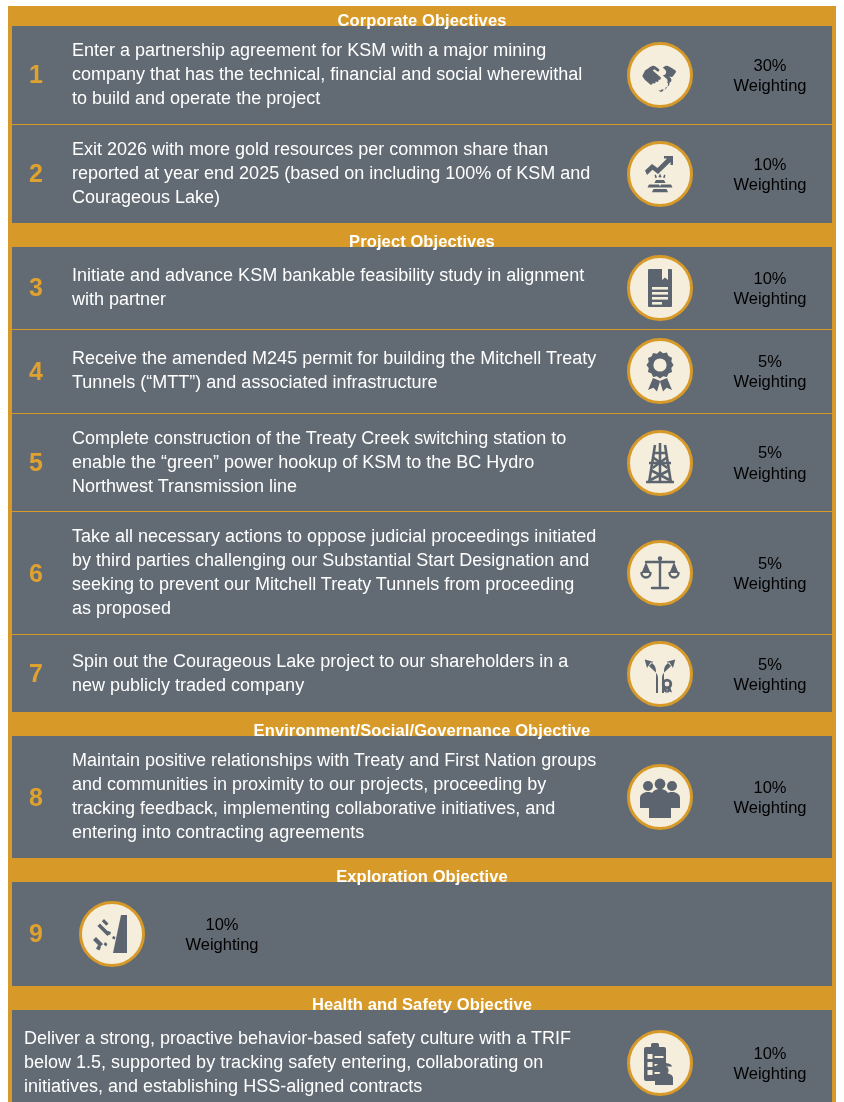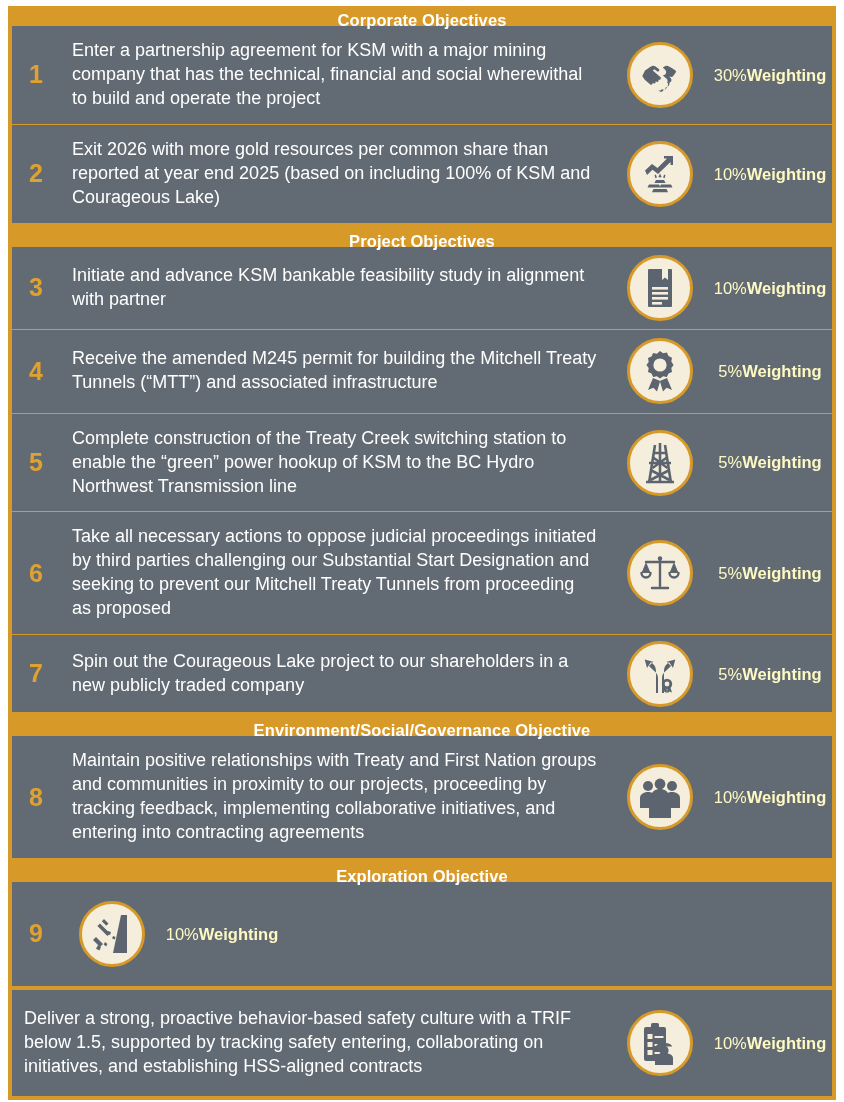--- a/index.html
+++ b/index.html
@@ -96,32 +96,32 @@
     display: flex;
     align-items: center;
     justify-content: center;
     box-sizing: border-box;
   }
   .icon-circle svg { display: block; }
 
   .row-weight {
     flex: 0 0 120px;
     display: flex;
-    flex-direction: row;
+    flex-direction: column;
     align-items: center;
     justify-content: center;
-    color: #fef9c3;
+    color: #000000;
     font-size: 16.5px;
     line-height: 1.22;
     user-select: none;
     padding-right: 4px;
     box-sizing: border-box;
   }
   .row-weight .pct { font-weight: normal; }
-  .row-weight .lbl { font-weight: bold; }
+  .row-weight .lbl { font-weight: normal; }
 
   
   .h1 { min-height: 88px; }
   .h2 { min-height: 88px; }
   .h3 { min-height: 82px; }
   .h4 { min-height: 84px; }
   .h5 { min-height: 94px; }
   .h6 { min-height: 108px; }
   .h7 { min-height: 78px; }
   .h8 { min-height: 108px; }
@@ -338,20 +338,21 @@
         <div class="row-weight">
           <span class="pct">10%</span>
           <span class="lbl">Weighting</span>
         </div>
       </div>
 
     </div>
   </div>
 
   <div class="section">
+    <div class="section-header">Health and Safety Objective</div>
     <div class="rows">
 
       <div class="row h10">
         <div class="row-text">Deliver a strong, proactive behavior-based safety culture with a TRIF below 1.5, supported by tracking safety entering, collaborating on initiatives, and establishing HSS-aligned contracts</div>
         <div class="row-icon">
           <span class="icon-circle">
             <svg width="42" height="44" viewBox="0 0 42 44" fill="#5c656f">
               <rect x="5" y="6" width="22" height="34" rx="2"></rect>
               <rect x="12" y="2" width="8" height="6" rx="1.6"></rect>
               <rect x="8.5" y="13" width="5" height="5" fill="#f6eedc"></rect>

